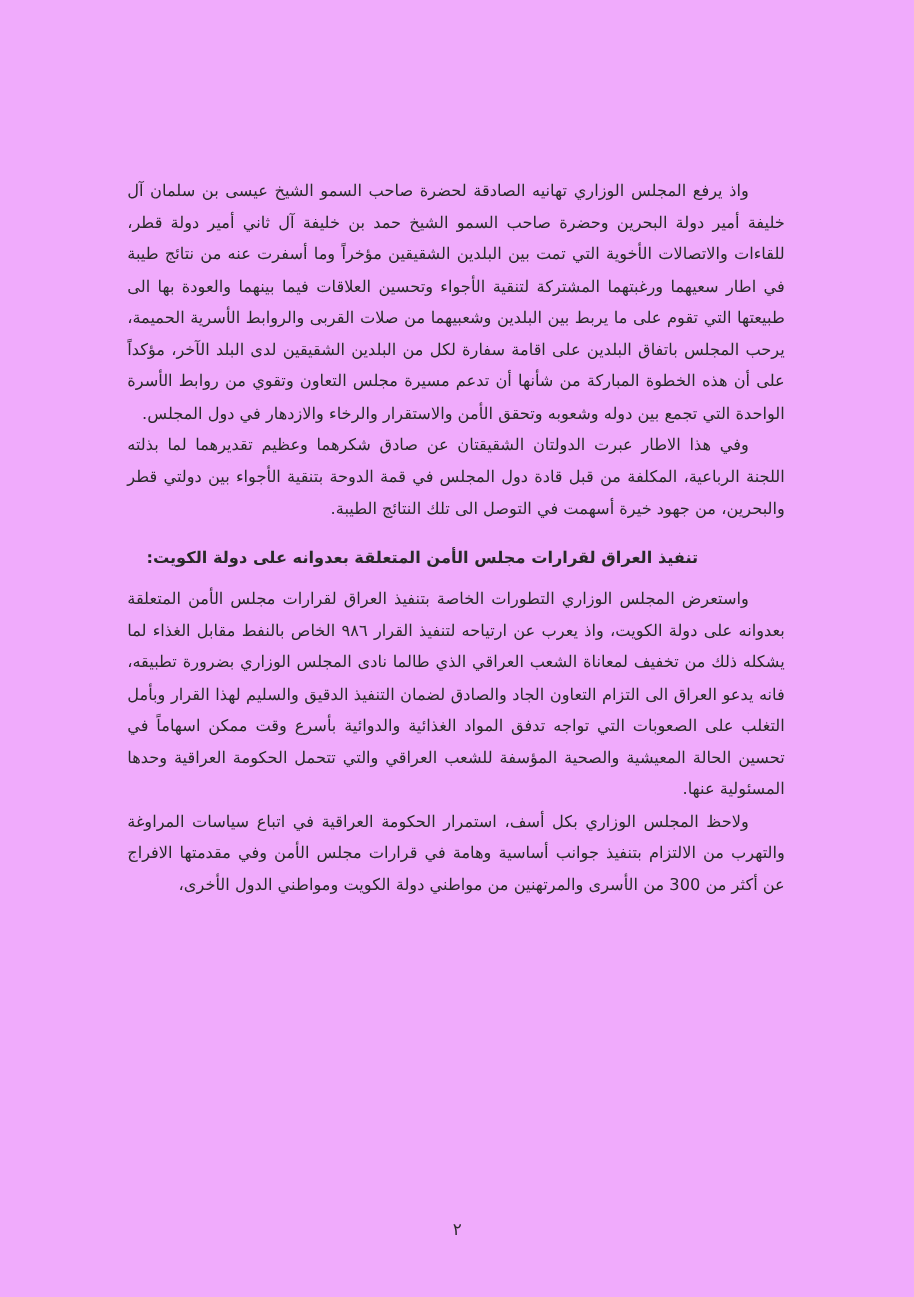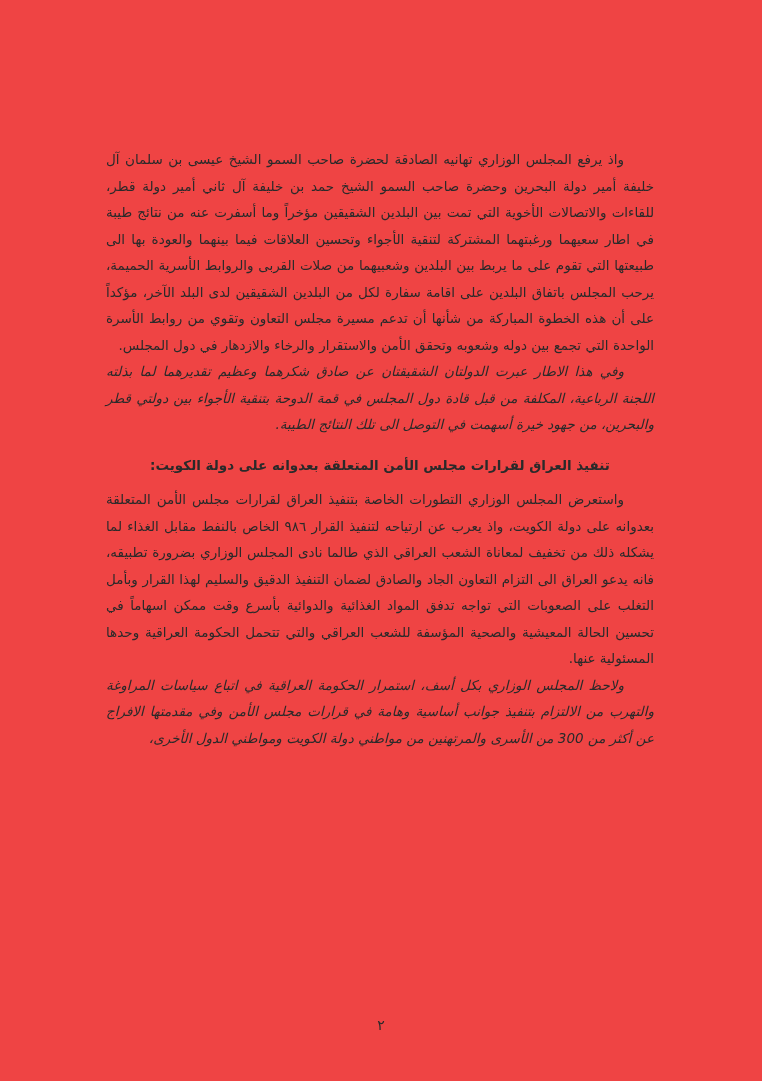--- a/index.html
+++ b/index.html
@@ -4,21 +4,21 @@
 <style>
   html, body {
     margin: 0;
     padding: 0;
     background: #ffffff;
   }
   .page {
     position: relative;
     width: 762px;
     height: 1081px;
-    background: #ef4444;
+    background: #f0abfc;
     overflow: hidden;
     font-family: "DejaVu Sans", sans-serif;
     color: #2a2a2a;
   }
   .content {
     position: absolute;
     top: 146px;
     right: 108px;
     width: 548px;
     direction: rtl;
@@ -26,30 +26,29 @@
     font-size: 13.5px;
     line-height: 26.5px;
     letter-spacing: 0.1px;
   }
   .content p {
     margin: 0;
     text-indent: 30px;
   }
   .content p + p {
     margin-top: 0;
-    font-style: italic;
   }
   .section-heading {
     font-weight: bold;
     font-size: 13.5px;
-    margin: 4px;
+    margin: 16px;
     margin-top: 14px;
     margin-bottom: 8px;
     text-indent: 0;
-    text-align: center;
+    text-align: left;
   }
   .page-number {
     position: absolute;
     bottom: 48px;
     left: 0;
     width: 100%;
     text-align: center;
     font-size: 14px;
     color: #2a2a2a;
     direction: rtl;

